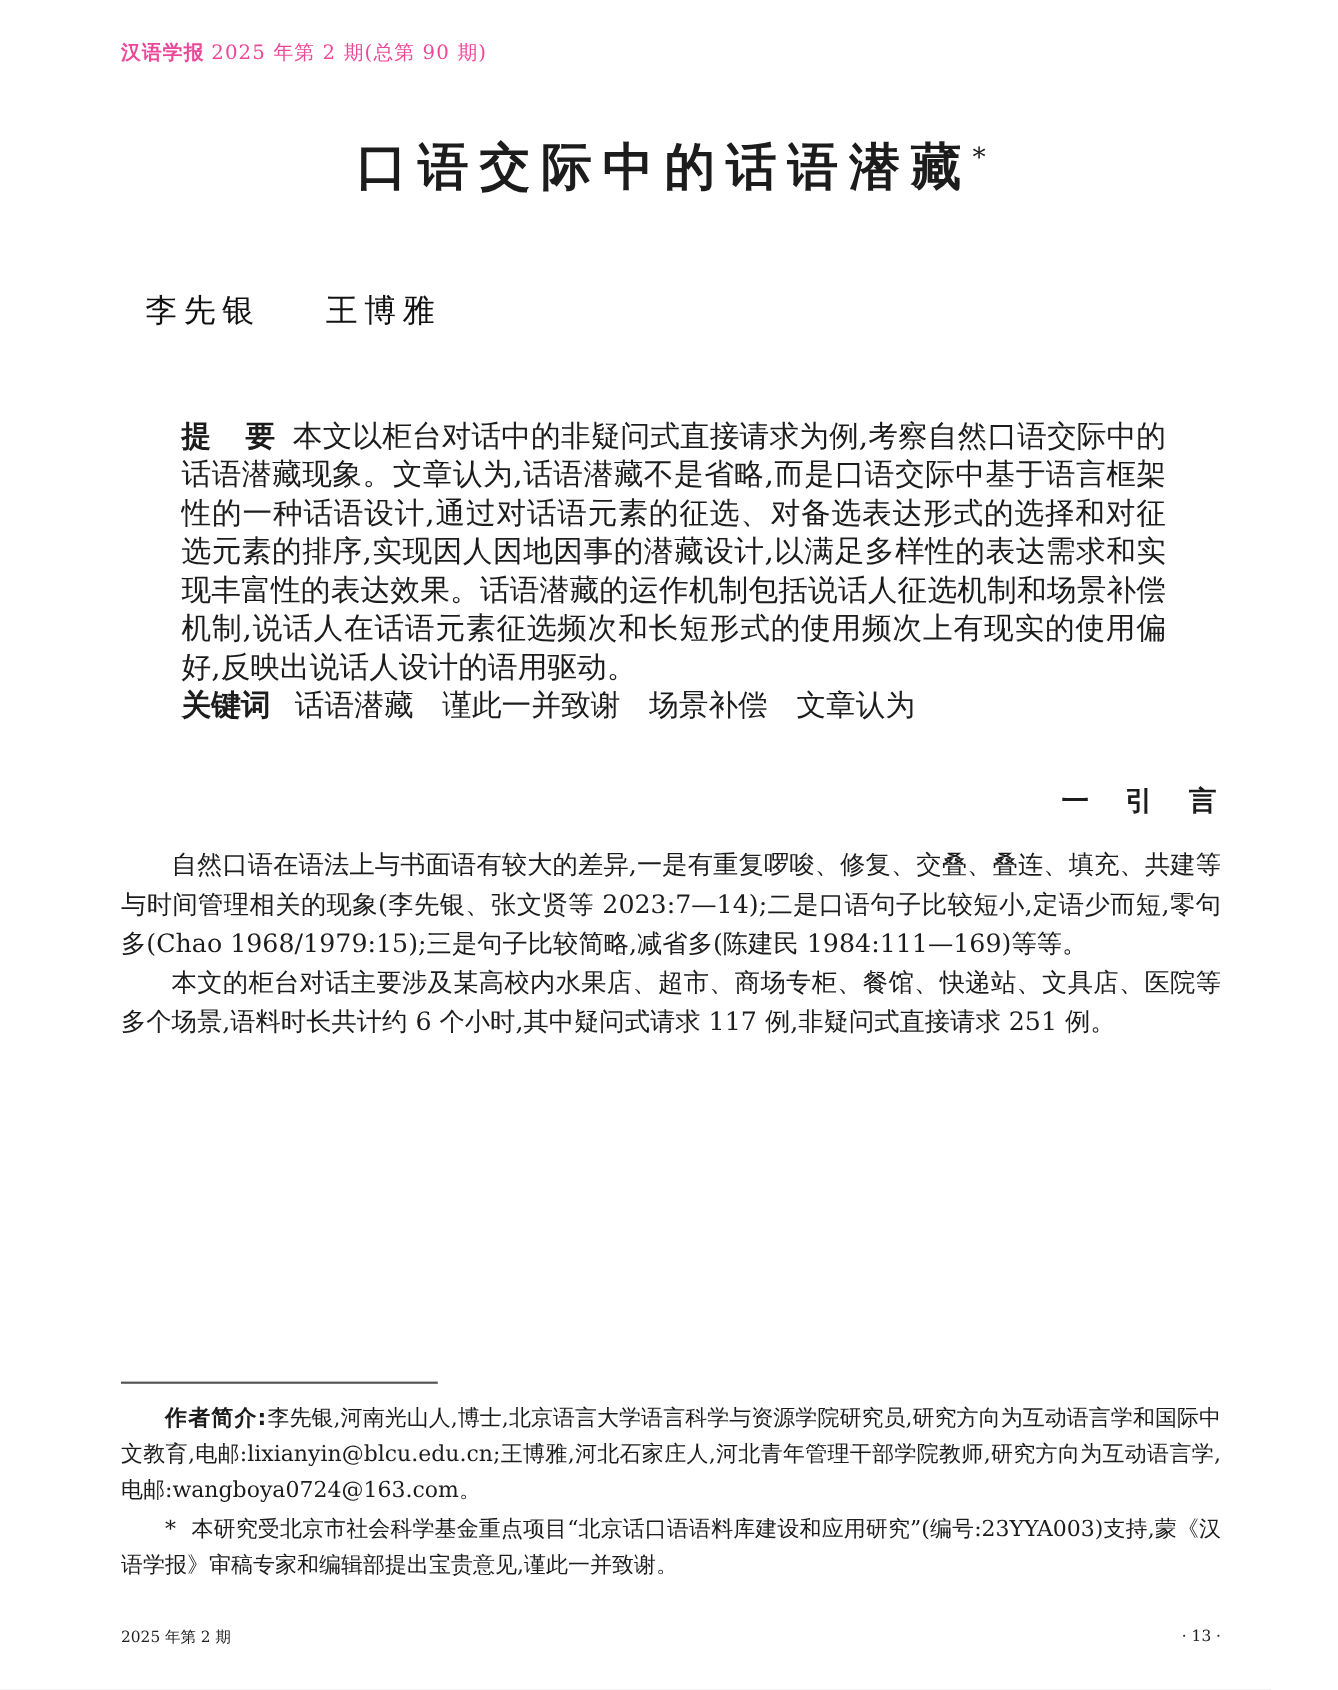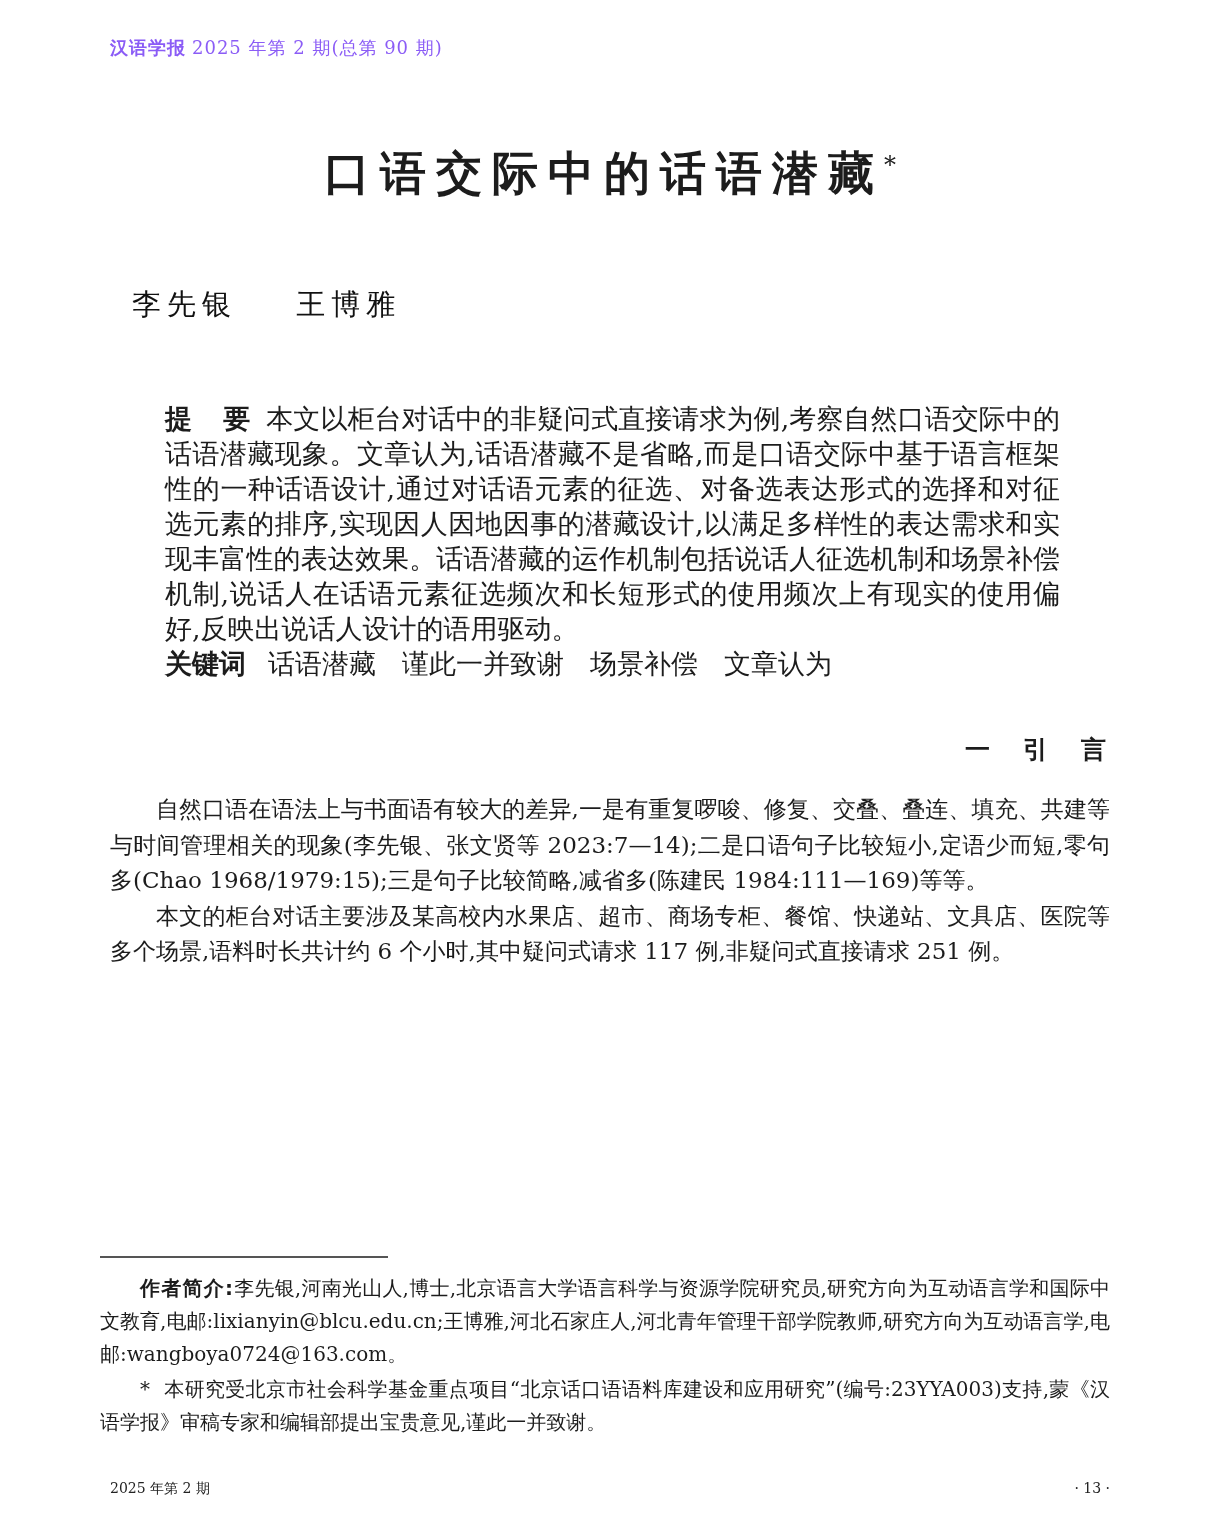--- a/index.html
+++ b/index.html
@@ -14,29 +14,29 @@
     overflow: hidden;
     box-sizing: border-box;
   }
   .content {
     padding: 36px 106px 0 110px;
     box-sizing: border-box;
   }
   .journal-header {
     font-size: 18px;
     letter-spacing: 1px;
-    color: #8b5cf6;
+    color: #ec4899;
   }
   .journal-header .journal-name {
     font-family: "DejaVu Sans", "Liberation Sans", sans-serif;
     font-weight: bold;
     margin-right: 6px;
   }
   .article-title {
-    margin-top: 86px;
+    margin-top: 64px;
     text-align: center;
     font-size: 46px;
     font-weight: bold;
     letter-spacing: 10px;
     line-height: 1.2;
     white-space: nowrap;
   }
   .article-title sup {
     font-size: 24px;
     font-weight: normal;
@@ -79,21 +79,21 @@
   .body-text p {
     margin: 0;
     font-size: 23px;
     line-height: 35.5px;
     text-align: justify;
     text-indent: 2em;
   }
   .footnote-area {
     position: absolute;
     top: 1256px;
-    left: 100px;
+    left: 110px;
     right: 106px;
     font-size: 20px;
     line-height: 33px;
     color: #1c1c1c;
   }
   .footnote-rule {
     width: 288px;
     border: 0;
     border-top: 2px solid #555;
     margin: 0 0 14px 0;

